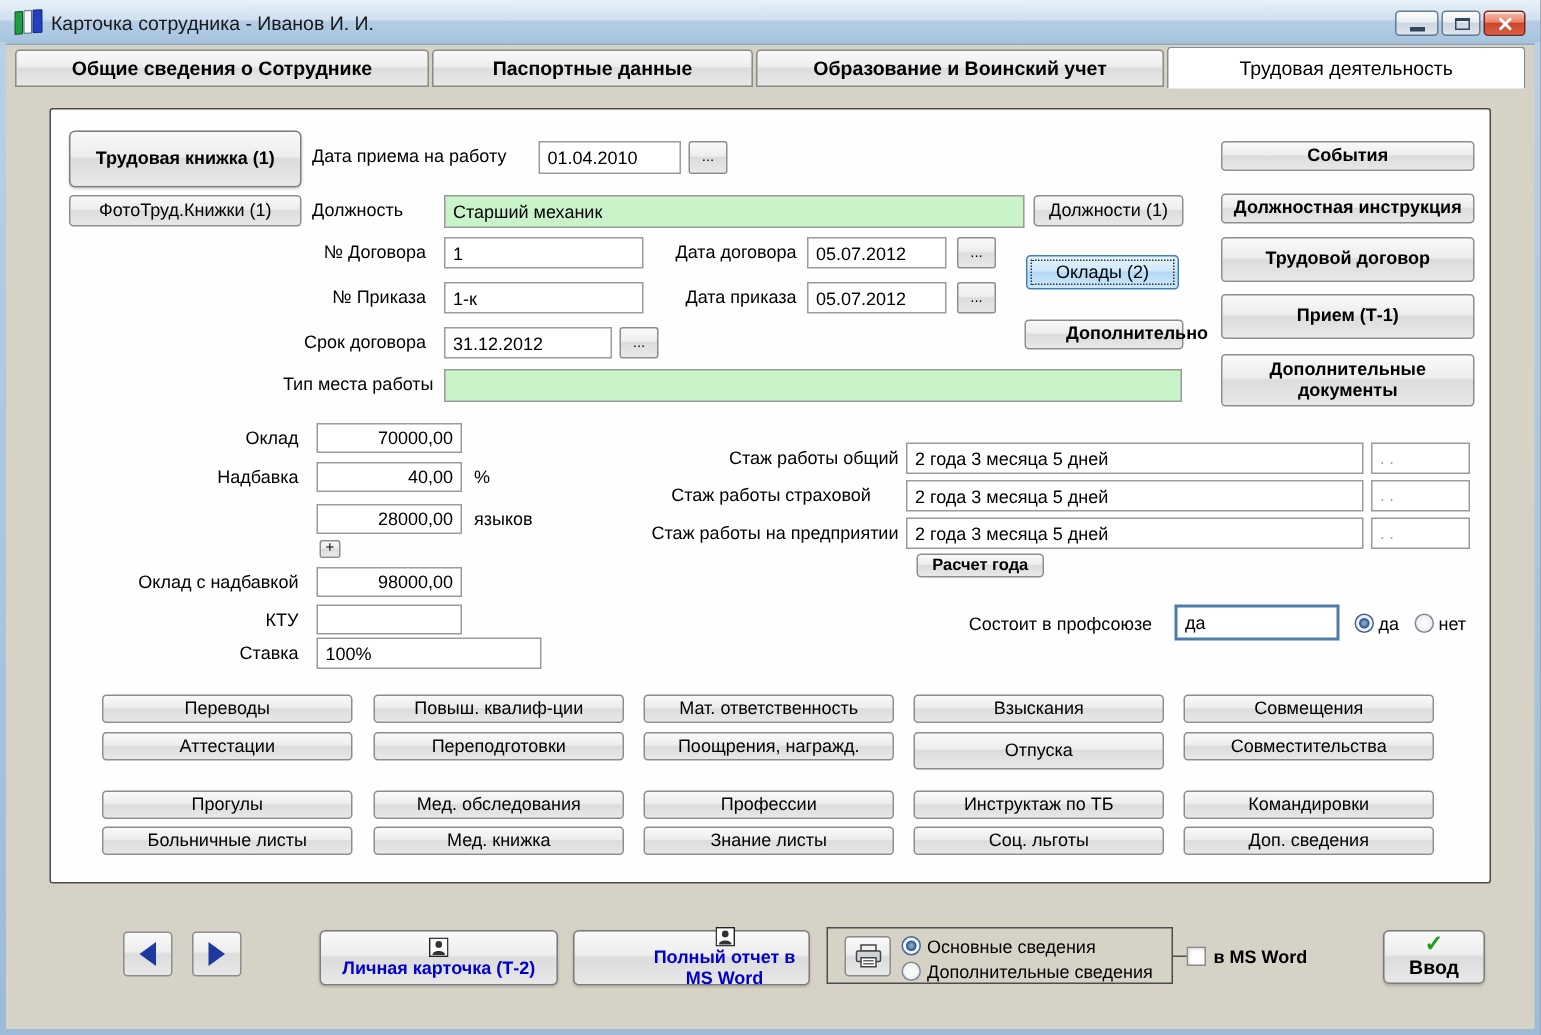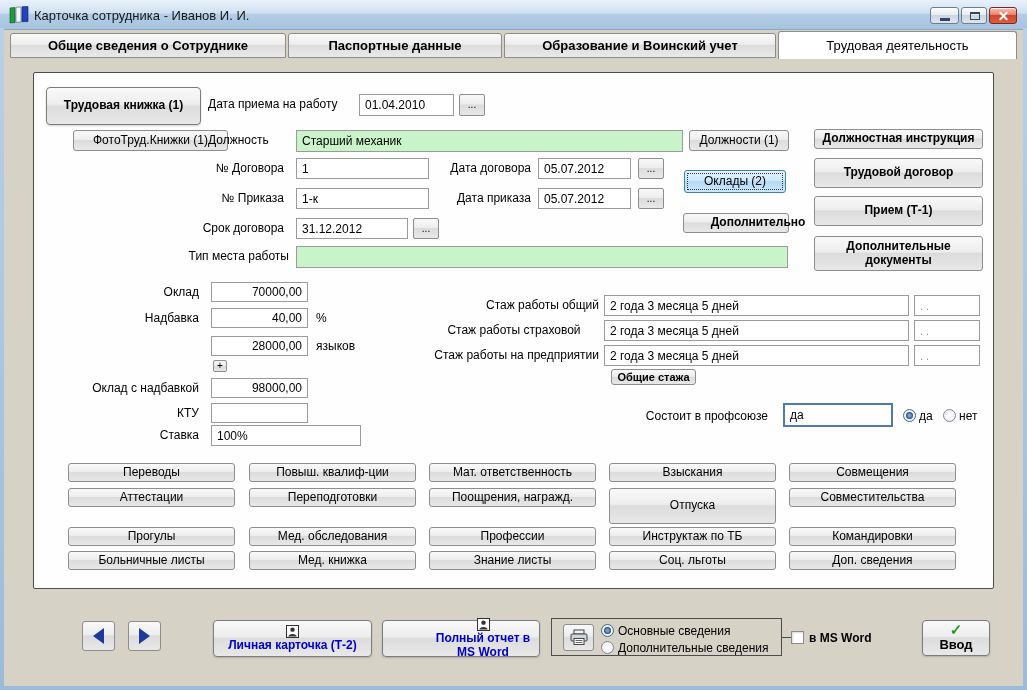--- a/index.html
+++ b/index.html
@@ -97,21 +97,21 @@
   </div>
 
   <div class="tab" style="left:10px;width:276px;">Общие сведения о Сотруднике</div>
   <div class="tab" style="left:288px;width:214px;">Паспортные данные</div>
   <div class="tab" style="left:504px;width:272px;">Образование и Воинский учет</div>
   <div class="tab active" style="left:778px;width:239px;">Трудовая деятельность</div>
 
   <div class="panel">
 
     <div class="btn big bold" style="left:12px;top:14px;width:155px;height:38px;">Трудовая книжка (1)</div>
-    <div class="btn" style="left:12px;top:57px;width:155px;height:21px;margin-left:27px;">ФотоТруд.Книжки (1)</div>
+    <div class="btn" style="left:12px;top:57px;width:155px;height:21px;">ФотоТруд.Книжки (1)</div>
 
     <span class="lbl" style="left:174px;top:24px;">Дата приема на работу</span>
     <div class="fld" style="left:325px;top:21px;width:95px;height:22px;">01.04.2010</div>
     <div class="btn tiny" style="left:425px;top:21px;width:26px;height:22px;">...</div>
 
     <span class="lbl" style="left:174px;top:60px;">Должность</span>
     <div class="fld green" style="left:262px;top:57px;width:387px;height:22px;">Старший механик</div>
     <div class="btn" style="left:655px;top:57px;width:100px;height:21px;">Должности (1)</div>
 
     <span class="lbl r" style="left:60px;top:88px;width:190px;">№ Договора</span>
@@ -129,20 +129,21 @@
     <div class="btn focus" style="left:650px;top:97px;width:102px;height:23px;">Оклады (2)</div>
     <div class="btn bold" style="left:649px;top:140px;width:106px;height:20px;padding-left:44px;">Дополнительно</div>
 
     <span class="lbl r" style="left:60px;top:148px;width:190px;">Срок договора</span>
     <div class="fld" style="left:262px;top:145px;width:112px;height:21px;">31.12.2012</div>
     <div class="btn tiny" style="left:379px;top:145px;width:26px;height:21px;">...</div>
 
     <span class="lbl r" style="left:60px;top:176px;width:195px;">Тип места работы</span>
     <div class="fld green" style="left:262px;top:173px;width:492px;height:22px;"></div>
 
+    <div class="btn bold" style="left:780px;top:21px;width:169px;height:20px;">События</div>
     <div class="btn bold" style="left:780px;top:56px;width:169px;height:20px;">Должностная инструкция</div>
     <div class="btn bold" style="left:780px;top:85px;width:169px;height:30px;">Трудовой договор</div>
     <div class="btn bold" style="left:780px;top:123px;width:169px;height:30px;">Прием (Т-1)</div>
     <div class="btn bold" style="left:780px;top:163px;width:169px;height:35px;padding:0 18px;">Дополнительные документы</div>
 
     <span class="lbl r" style="left:20px;top:212px;width:145px;">Оклад</span>
     <div class="fld num" style="left:177px;top:209px;width:97px;height:20px;">70000,00</div>
     <span class="lbl r" style="left:20px;top:238px;width:145px;">Надбавка</span>
     <div class="fld num" style="left:177px;top:235px;width:97px;height:20px;">40,00</div>
     <span class="lbl" style="left:282px;top:238px;">%</span>
@@ -161,39 +162,39 @@
     <div class="fld dim" style="left:880px;top:222px;width:66px;height:21px;">. .</div>
 
     <span class="lbl r" style="left:395px;top:250px;width:170px;text-align:center;">Стаж работы страховой</span>
     <div class="fld" style="left:570px;top:247px;width:305px;height:21px;">2 года 3 месяца 5 дней</div>
     <div class="fld dim" style="left:880px;top:247px;width:66px;height:21px;">. .</div>
 
     <span class="lbl r" style="left:395px;top:275px;width:170px;">Стаж работы на предприятии</span>
     <div class="fld" style="left:570px;top:272px;width:305px;height:21px;">2 года 3 месяца 5 дней</div>
     <div class="fld dim" style="left:880px;top:272px;width:66px;height:21px;">. .</div>
 
-    <div class="btn bold" style="left:577px;top:296px;width:85px;height:16px;font-size:11px;">Общие стажа</div>
+    <div class="btn bold" style="left:577px;top:296px;width:85px;height:16px;font-size:11px;">Расчет года</div>
 
     <span class="lbl r" style="left:580px;top:336px;width:154px;">Состоит в профсоюзе</span>
     <div class="fld focusblue" style="left:749px;top:330px;width:110px;height:24px;">да</div>
     <span class="radio sel" style="left:869px;top:336px;"></span>
     <span class="lbl" style="left:885px;top:336px;">да</span>
     <span class="radio" style="left:909px;top:336px;"></span>
     <span class="lbl" style="left:925px;top:336px;">нет</span>
 
     <div class="btn" style="left:34px;top:390px;width:167px;height:19px;">Переводы</div>
     <div class="btn" style="left:215px;top:390px;width:167px;height:19px;">Повыш. квалиф-ции</div>
     <div class="btn" style="left:395px;top:390px;width:167px;height:19px;">Мат. ответственность</div>
     <div class="btn" style="left:575px;top:390px;width:167px;height:19px;">Взыскания</div>
     <div class="btn" style="left:755px;top:390px;width:167px;height:19px;">Совмещения</div>
 
     <div class="btn" style="left:34px;top:415px;width:167px;height:19px;">Аттестации</div>
     <div class="btn" style="left:215px;top:415px;width:167px;height:19px;">Переподготовки</div>
     <div class="btn" style="left:395px;top:415px;width:167px;height:19px;">Поощрения, награжд.</div>
-    <div class="btn" style="left:575px;top:415px;width:167px;height:36px;">Отпуска</div>
+    <div class="btn" style="left:575px;top:415px;width:167px;height:25px;">Отпуска</div>
     <div class="btn" style="left:755px;top:415px;width:167px;height:19px;">Совместительства</div>
 
     <div class="btn" style="left:34px;top:454px;width:167px;height:19px;">Прогулы</div>
     <div class="btn" style="left:215px;top:454px;width:167px;height:19px;">Мед. обследования</div>
     <div class="btn" style="left:395px;top:454px;width:167px;height:19px;text-align:center;">Профессии</div>
     <div class="btn" style="left:575px;top:454px;width:167px;height:19px;">Инструктаж по ТБ</div>
     <div class="btn" style="left:755px;top:454px;width:167px;height:19px;">Командировки</div>
 
     <div class="btn" style="left:34px;top:478px;width:167px;height:19px;">Больничные листы</div>
     <div class="btn" style="left:215px;top:478px;width:167px;height:19px;">Мед. книжка</div>

